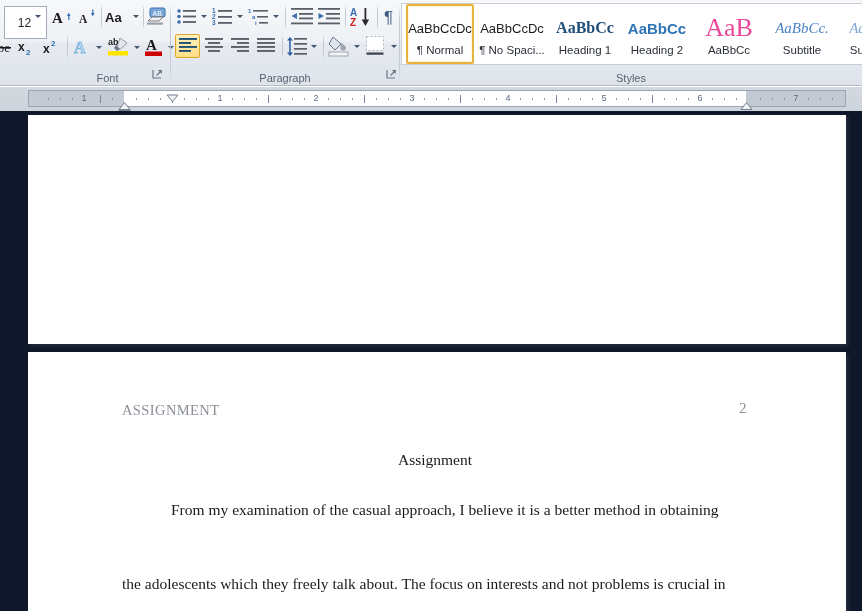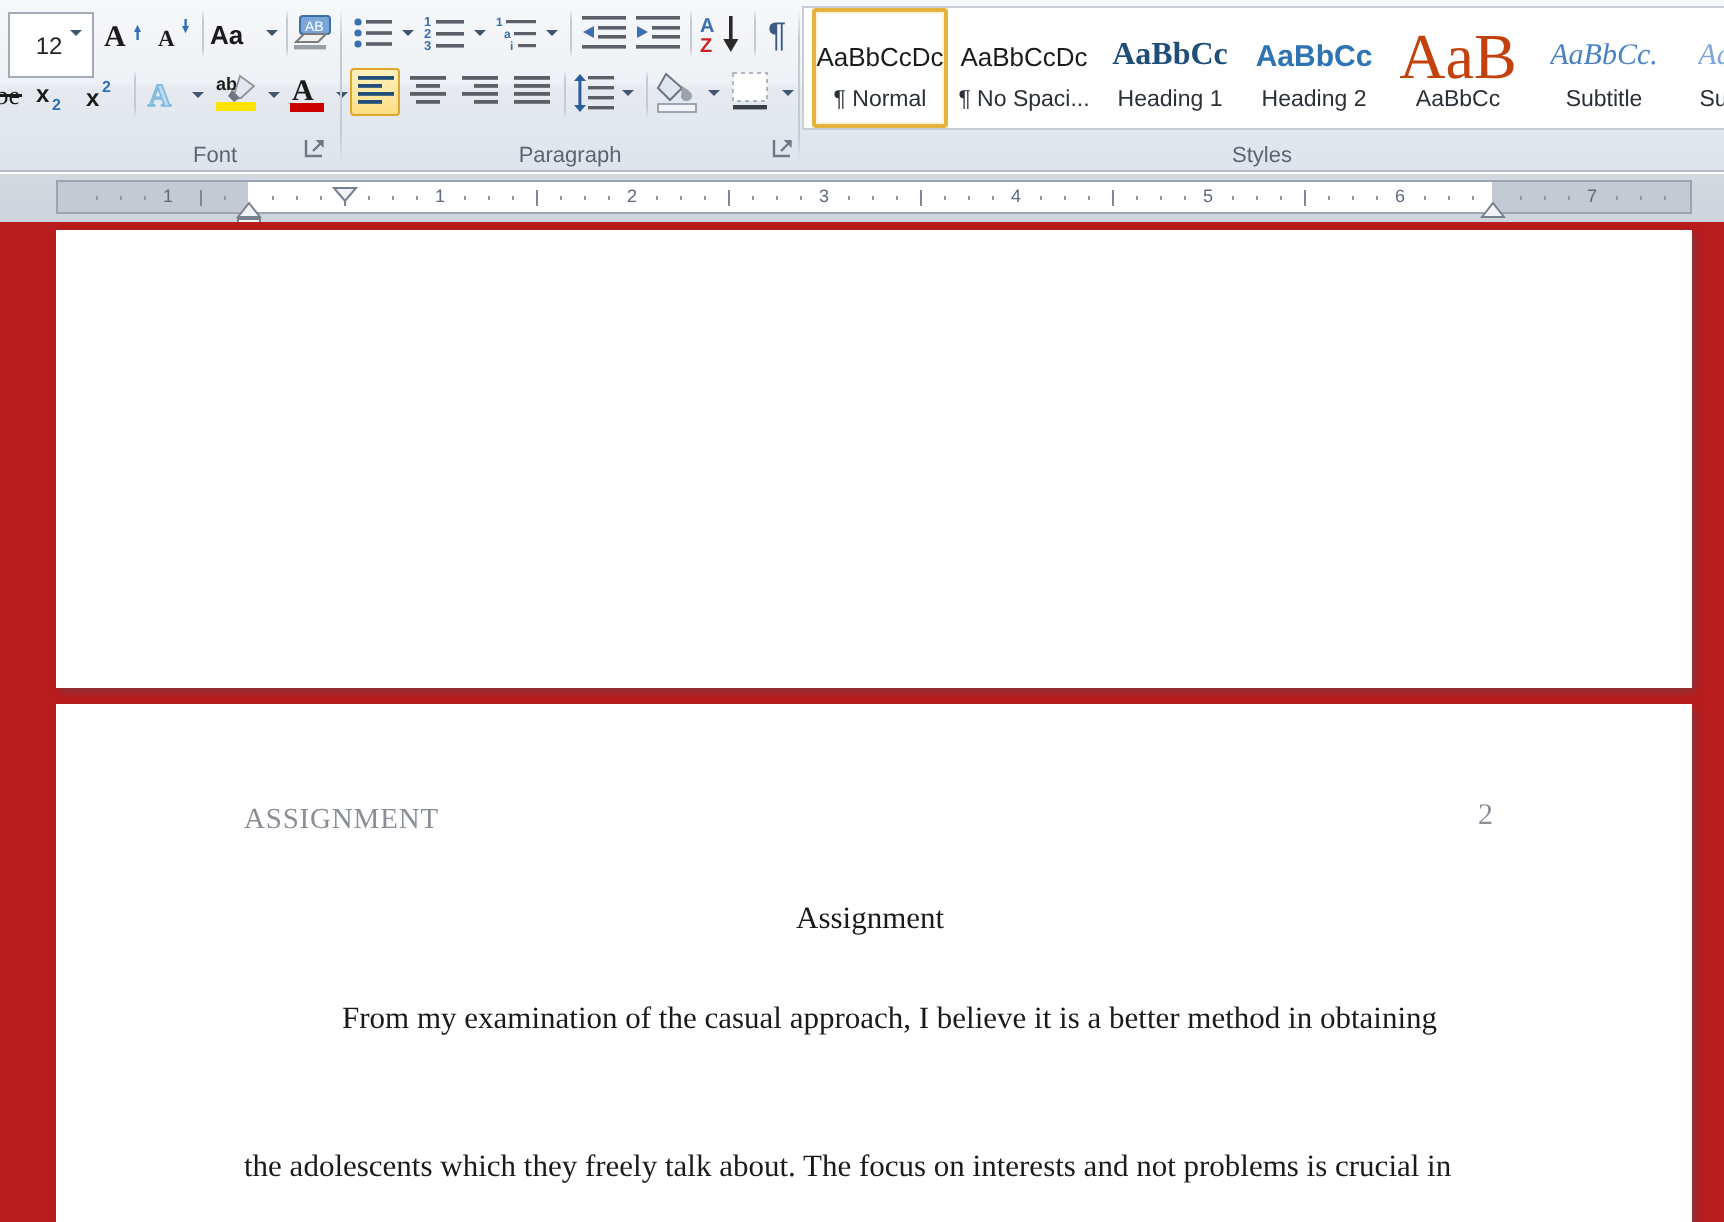--- a/index.html
+++ b/index.html
@@ -119,21 +119,21 @@
     position: absolute; top: 7px; width: 1px; height: 2px; background: #8d97a8;
   }
   .rl-majtick {
     position: absolute; top: 4px; width: 1px; height: 8px; background: #7c8697;
   }
   .indent-marker { position: absolute; }
 
   
   #doc-area {
     position: absolute; left: 0; top: 111px; width: 862px; height: 500px;
-    background: #b91c1c;
+    background: #0f172a;
     overflow: hidden;
   }
   .page {
     position: absolute;
     background: #ffffff;
     box-shadow: 2px 2px 4px rgba(70,78,90,0.45);
   }
   #page1 { left: 28px; top: 4px; width: 818px; height: 229px; }
   #page2 { left: 28px; top: 241px; width: 818px; height: 300px; }
 
@@ -483,21 +483,21 @@
 
     <div class="style-item" style="left:220px;width:70px;">
       <div class="style-preview">
         <span style="font-family:'Liberation Sans',sans-serif;font-size:15px;font-weight:bold;color:#2e74b5;">AaBbCc</span>
       </div>
       <span class="style-name">Heading 2</span>
     </div>
 
     <div class="style-item" style="left:292px;width:70px;">
       <div class="style-preview">
-        <span style="font-family:'Liberation Serif',serif;font-size:32px;color:#c2410c;">AaB</span>
+        <span style="font-family:'Liberation Serif',serif;font-size:26px;color:#ec4899;">AaB</span>
       </div>
       <span class="style-name">AaBbCc</span>
     </div>
 
     <div class="style-item" style="left:364px;width:72px;">
       <div class="style-preview">
         <span style="font-family:'Liberation Serif',serif;font-size:15px;font-style:italic;color:#4a82c4;">AaBbCc.</span>
       </div>
       <span class="style-name">Subtitle</span>
     </div>

